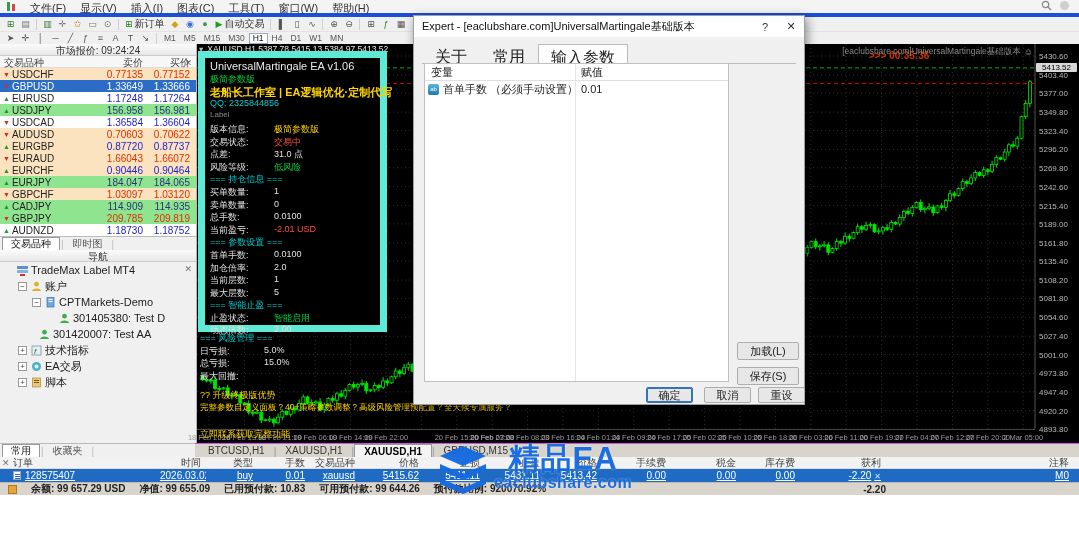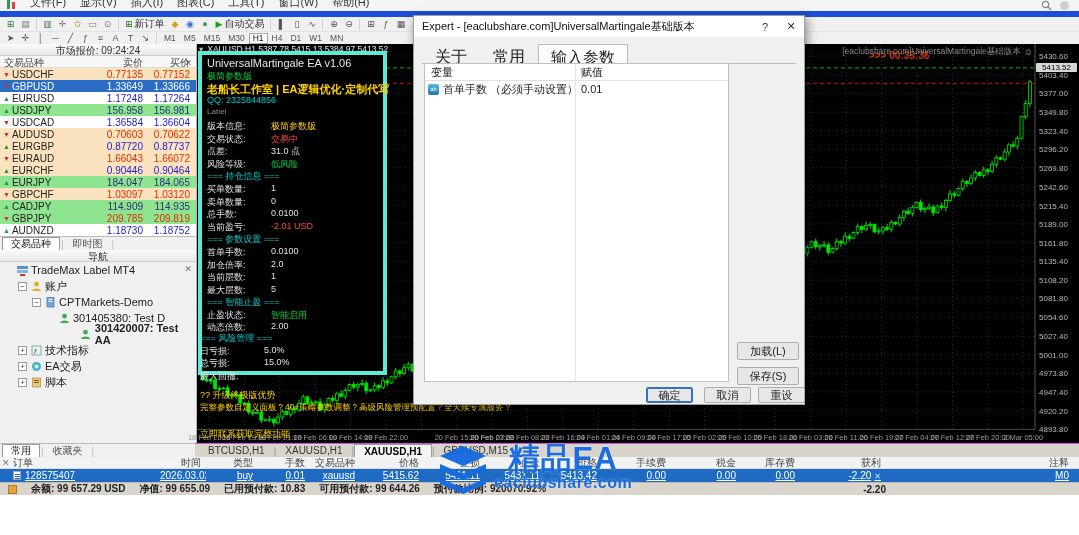--- a/index.html
+++ b/index.html
@@ -1,20 +1,20 @@
 <!DOCTYPE html>
 <html><head>
 <meta charset="utf-8">
 <style>
   html,body{margin:0;padding:0;background:#888;}
   *{box-sizing:border-box;font-family:"Liberation Sans","DejaVu Sans",sans-serif;}
   #app{position:relative;width:1079px;height:535px;background:#f0f0f0;overflow:hidden;font-size:11px;color:#222;}
 
   
-  .menubar{position:absolute;left:0;top:0;width:1079px;height:17px;background:#f4f4f4;border-bottom:6px solid #1d4ed8;display:flex;align-items:flex-end;}
+  .menubar{position:absolute;left:0;top:0;width:1079px;height:17px;background:#f4f4f4;border-bottom:4px solid #1d4ed8;display:flex;align-items:flex-start;}
   .applogo{width:16px;height:13px;margin:0 3px 0 4px;position:relative;display:inline-block;}
   .applogo i{position:absolute;width:3px;}
   .applogo .c1{left:3px;top:2px;height:9px;background:#2e9e4f;}
   .applogo .c2{left:8px;top:4px;height:7px;background:#d44;}
   .menu-item{padding:1px 7px;color:#333;cursor:default;}
   .mb-right{margin-left:auto;display:flex;align-items:center;gap:8px;padding-right:10px;color:#999;}
   .toolbar1{position:absolute;left:0;top:17px;width:1079px;height:15px;background:#f0f0f0;border-bottom:1px solid #e3e3e3;display:flex;align-items:center;padding-left:3px;}
   .toolbar2{position:absolute;left:0;top:32px;width:1079px;height:12px;background:#f0f0f0;display:flex;align-items:center;padding-left:3px;}
   .tbtn{height:13px;min-width:15px;display:inline-flex;align-items:center;justify-content:center;font-size:9px;color:#555;padding:0 2px;border:1px solid transparent;border-radius:2px;}
   .tbtn .lbl{font-size:10px;color:#333;margin-left:2px;}
@@ -58,21 +58,21 @@
   
   .chartbox{position:absolute;left:197px;top:44px;width:882px;height:399px;background:#000;}
   .chart-titlebar{position:absolute;left:2px;top:0;height:10px;color:#e8e8e8;font-size:8.5px;display:flex;gap:4px;align-items:center;z-index:5;}
   .chart-countdown{position:absolute;left:672px;top:6px;color:#cc3300;font-size:10px;font-weight:bold;z-index:5;}
   .chart-ea-label{position:absolute;right:46px;top:2px;color:#8a8a8a;font-size:8.5px;z-index:5;display:flex;gap:3px;align-items:center;}
   .smiley{color:#aaa;font-size:9px;}
   .timeline{position:absolute;left:0;top:385px;width:838px;height:14px;background:#000;border-top:1px solid #444;}
   .tlabel{position:absolute;top:3px;width:70px;margin-left:-35px;text-align:center;color:#9a9a9a;font-size:7.5px;white-space:nowrap;}
   .axis-label{position:absolute;left:842px;width:38px;color:#b8b8b8;font-size:8px;}
   .price-tag{position:absolute;left:839px;width:41px;background:#d8d8d8;color:#000;font-size:8px;text-align:center;border-radius:1px;z-index:4;}
-  .ea-panel{position:absolute;left:1px;top:7px;width:189px;height:324px;background:rgba(0,0,0,0.93);border:4px solid #5eead4;z-index:6;padding:2px 0 0 5px;}
+  .ea-panel{position:absolute;left:1px;top:7px;width:189px;height:281px;background:rgba(0,0,0,0.93);border:7px solid #5eead4;z-index:6;padding:2px 0 0 5px;}
   .ea-line{height:12.6px;position:relative;font-size:9px;white-space:nowrap;}
   .ea-line .val{position:absolute;left:64px;}
   .ea-below{position:absolute;left:3px;top:288px;z-index:6;}
   .c-title{color:#e8e8e8;font-size:11px;}
   .c-green{color:#00d23c;}
   .c-yellow{color:#ffd400;}
   .c-cyan{color:#00cccc;}
   .c-gray{color:#8a8a8a;font-size:8px;}
   .c-white{color:#e0e0e0;}
   .c-red{color:#ff4a3c;}
@@ -437,21 +437,21 @@
         <div class="nav-item" style="padding-left: 46px;">
           <span class="toggle none"></span>
           <span class="nicon">
             <svg width="11" height="11">
               <circle cx="5.5" cy="3.2" r="2.4" fill="#3fae4a"></circle>
               <path d="M1 10 C1 6.5 10 6.5 10 10 Z" fill="#3fae4a"></path>
             </svg>
           </span>
           <span>301405380: Test D</span>
         </div>
-        <div class="nav-item" style="padding-left: 68px; font-weight: bold;">
+        <div class="nav-item" style="padding-left: 26px;">
           <span class="toggle none"></span>
           <span class="nicon">
             <svg width="11" height="11">
               <circle cx="5.5" cy="3.2" r="2.4" fill="#3fae4a"></circle>
               <path d="M1 10 C1 6.5 10 6.5 10 10 Z" fill="#3fae4a"></path>
             </svg>
           </span>
           <span>301420007: Test   AA</span>
         </div>
         <div class="nav-item" style="padding-left: 18px;">

